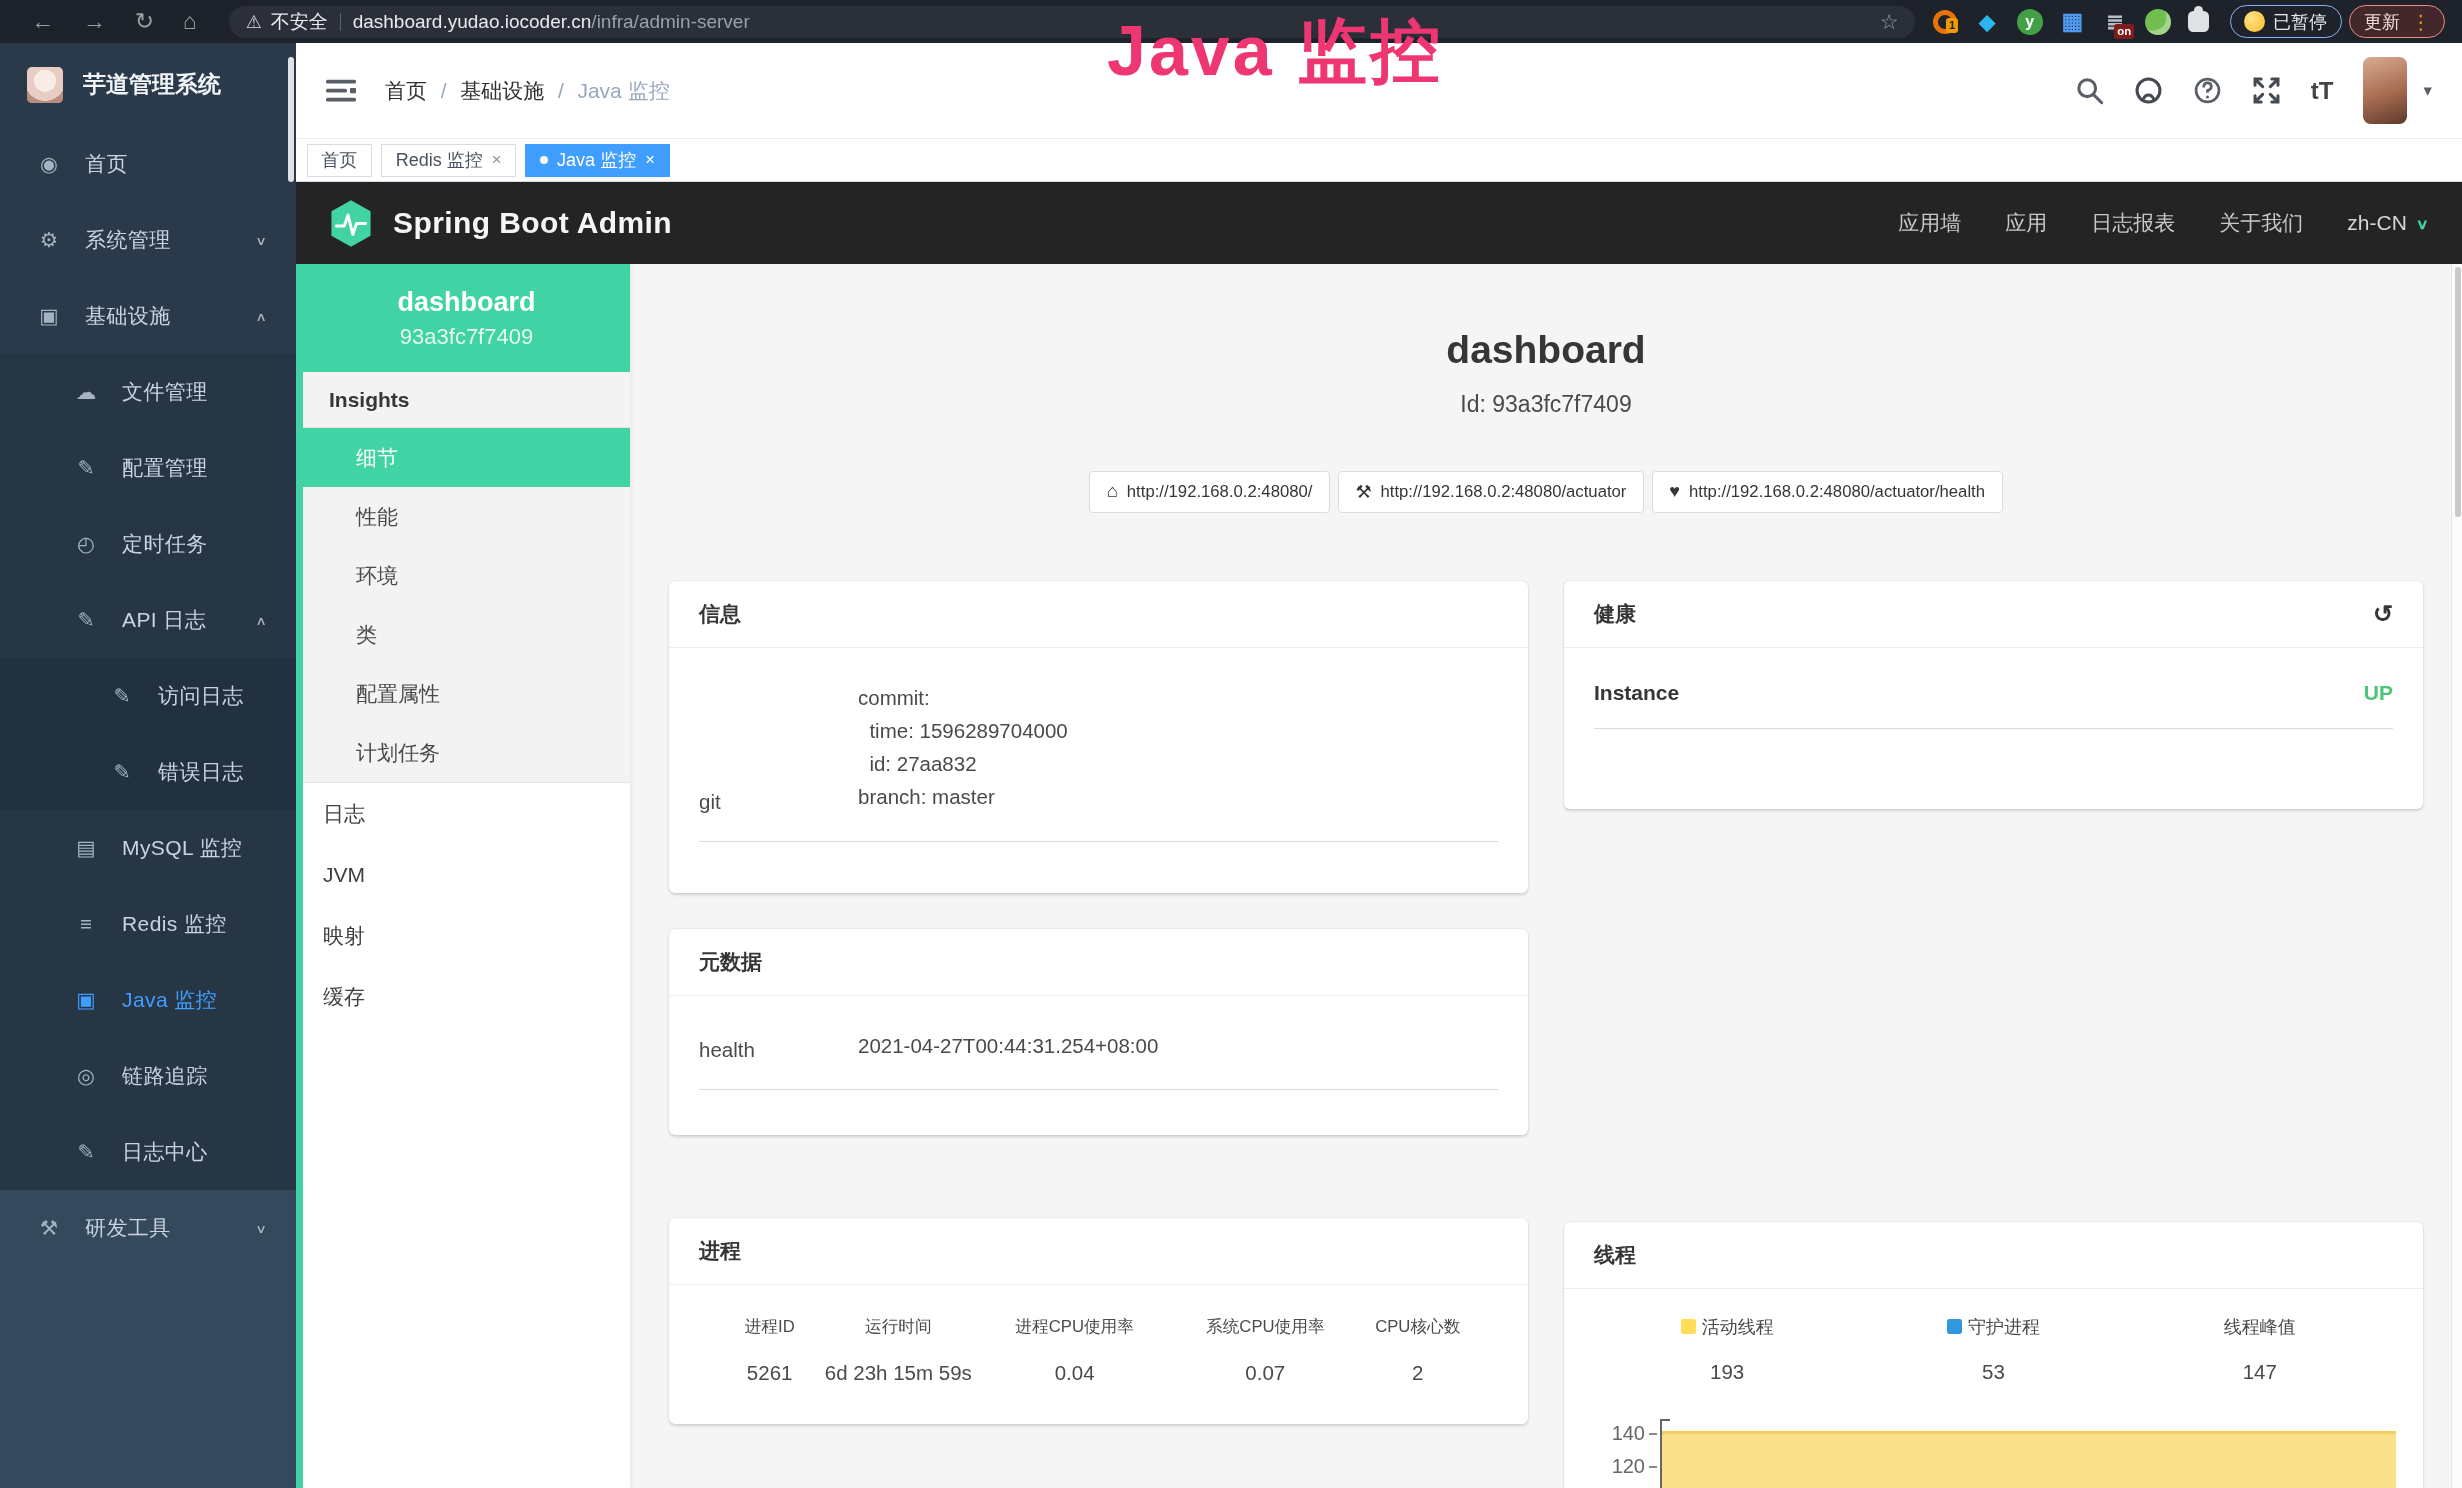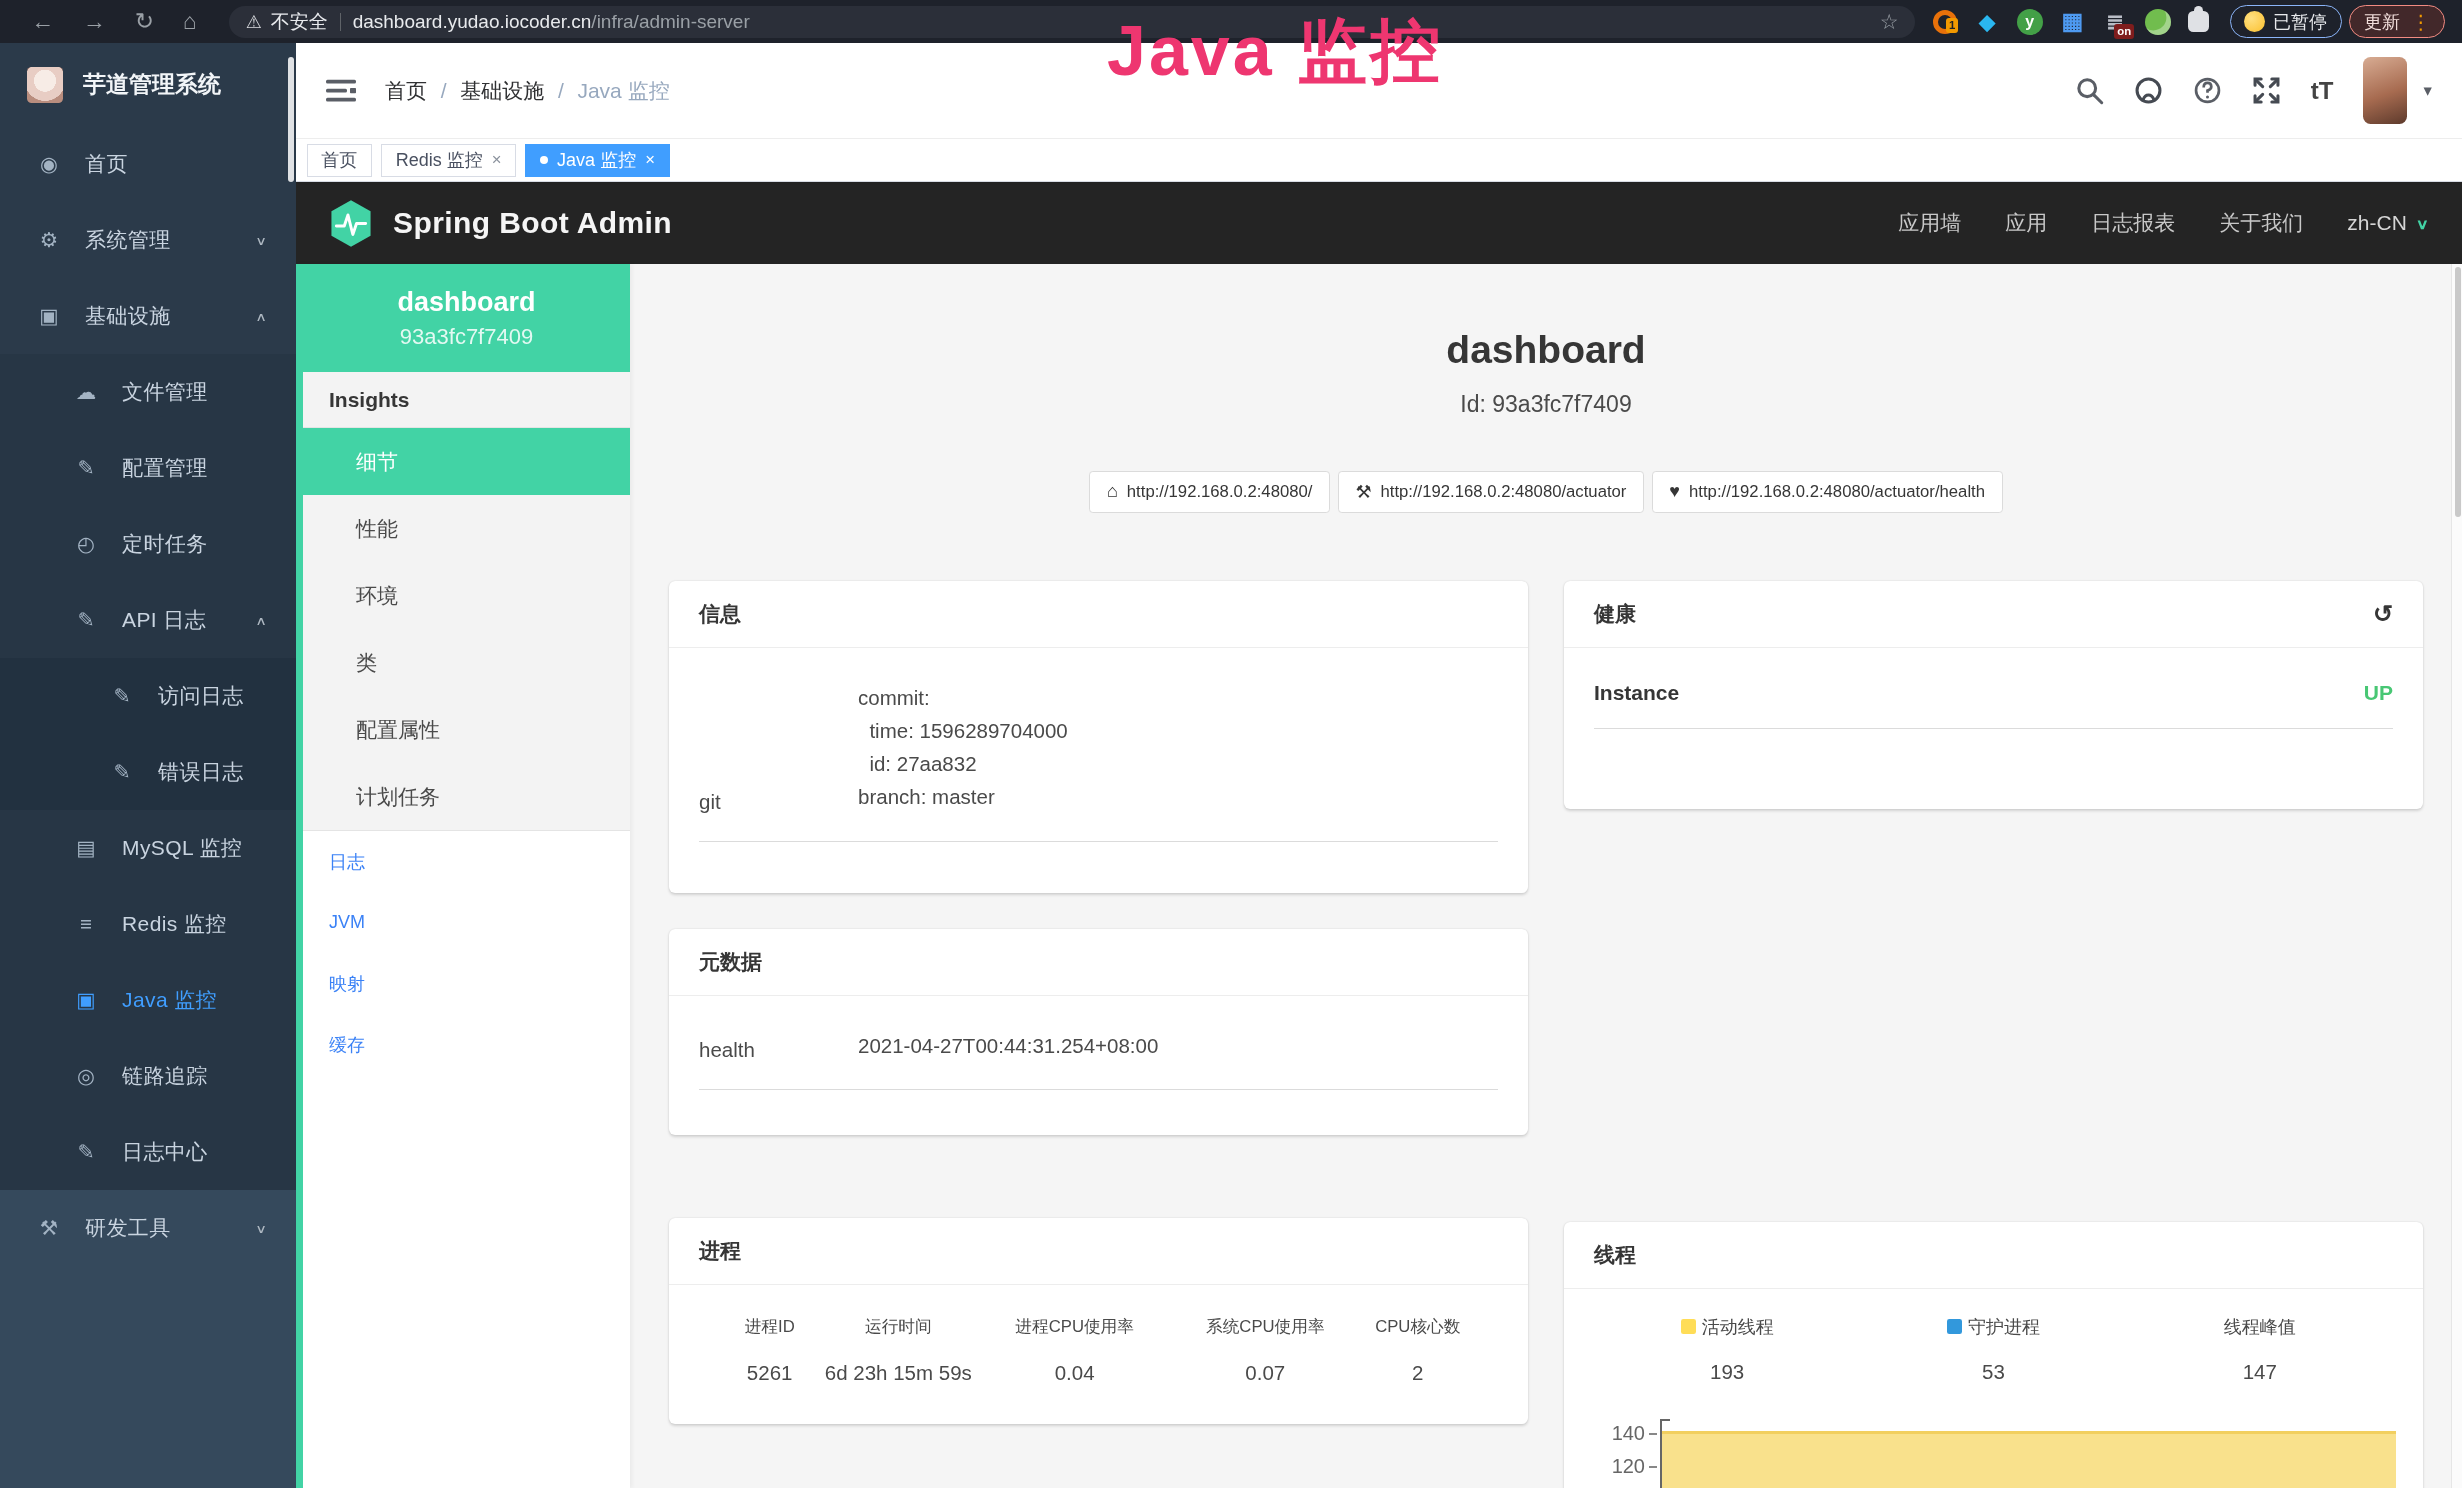--- a/index.html
+++ b/index.html
@@ -101,24 +101,24 @@
   .content { flex:1; display:flex; min-height:0; position:relative; background:#f5f5f5; }
   .sba-side { width:334px; background:#fff; border-left:7.6px solid #42d3a5; box-shadow:1.5px 0 4.6px rgba(0,0,0,.05);
     display:flex; flex-direction:column; }
   .sba-side-head { height:108px; background:#42d3a5; color:#fff; display:flex; flex-direction:column;
     align-items:center; justify-content:center; gap:6px; }
   .sba-app-name { font-size:27px; font-weight:700; }
   .sba-app-id { font-size:22px; color:rgba(255,255,255,.85); }
   .insights { background:#f3f3f3; border-bottom:0.8px solid #e4e4e4; }
   .insights-label { height:56px; display:flex; align-items:center; padding-left:26px; font-size:21px;
     font-weight:700; color:#363636; border-bottom:0.8px solid #e4e4e4; }
-  .s-item { height:67px; display:flex; align-items:center; padding-left:53px; font-size:21px; color:#4a4a4a;
+  .s-item { height:59px; display:flex; align-items:center; padding-left:53px; font-size:21px; color:#4a4a4a;
     cursor:pointer; }
   .s-item.active { background:#42d3a5; color:#fff; }
-  .s-root { height:61px; display:flex; align-items:center; padding-left:26px; font-size:18px; color:#3b82f6;
+  .s-root { height:61px; display:flex; align-items:center; padding-left:20px; font-size:21px; color:#404040;
     cursor:pointer; background:#fff; }
 
   .main { flex:1; padding:61px 39px 0 39px; min-width:0; }
   .m-title { text-align:center; font-size:39px; line-height:49px; font-weight:600; color:#363636; }
   .m-sub { text-align:center; font-size:23px; color:#4a4a4a; margin-top:16.7px; }
   .links { display:flex; justify-content:center; gap:7.6px; margin-top:53px; }
   .linkbtn { display:inline-flex; align-items:center; gap:9px; background:#fff; border:0.8px solid #dbdbdb;
     border-radius:3.8px; padding:9px 16.7px; font-size:16.7px; color:#363636; cursor:pointer; }
   .linkbtn .lg { font-size:18px; }
 

